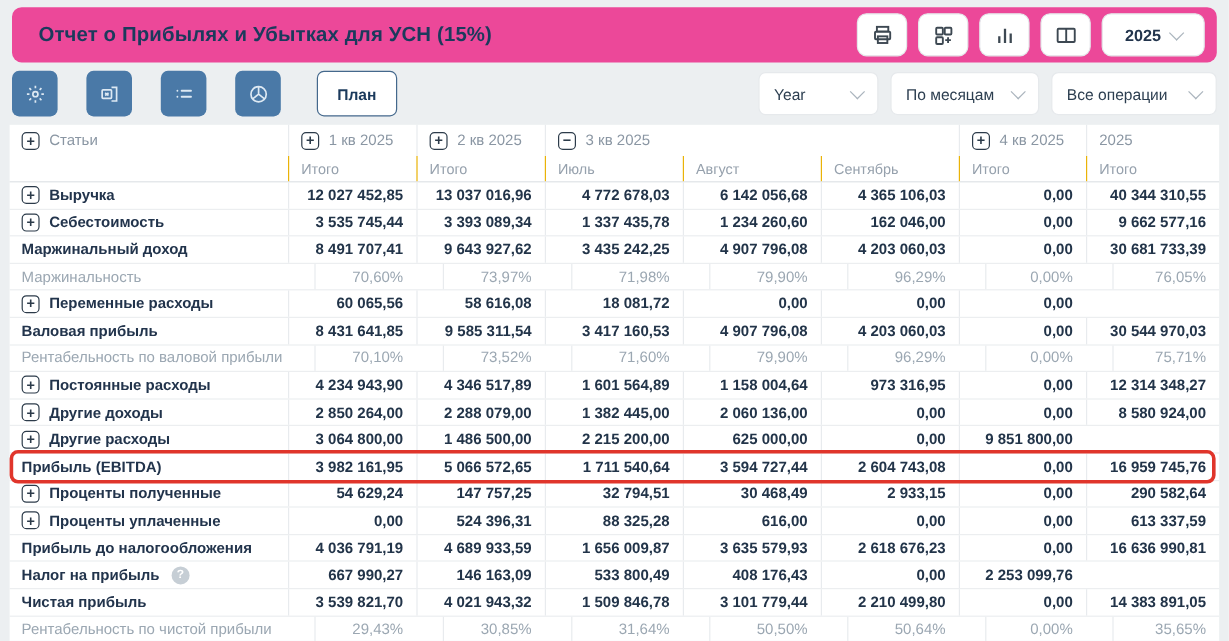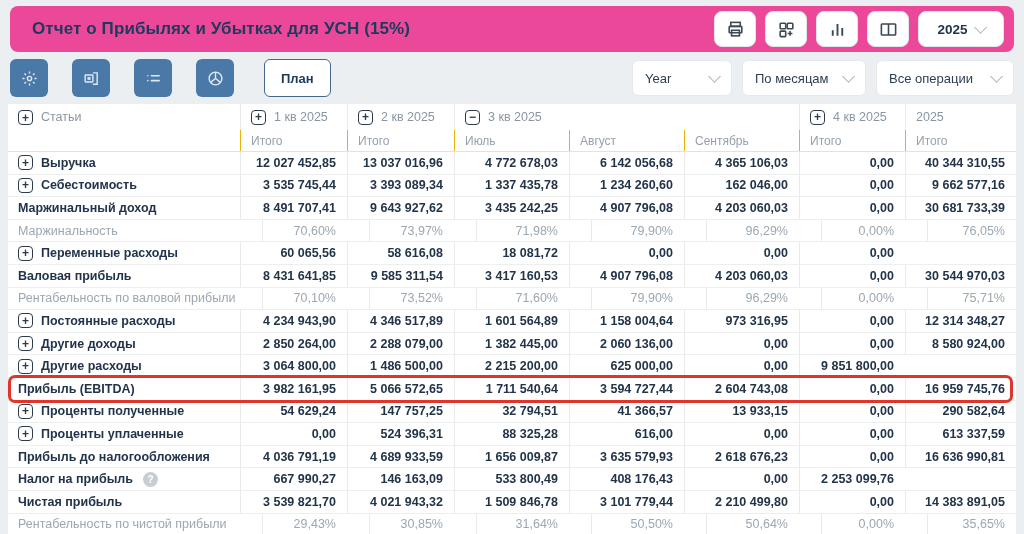--- a/index.html
+++ b/index.html
@@ -367,22 +367,22 @@
       <div class="hl-border"></div>
     </div>
     <div class="trow">
       <div class="cell label">
         <span class="exp">+</span>
         <span>Проценты полученные</span>
       </div>
       <div class="cell num">54 629,24</div>
       <div class="cell num">147 757,25</div>
       <div class="cell num">32 794,51</div>
-      <div class="cell num">41 366,57</div>
-      <div class="cell num">13 933,15</div>
+      <div class="cell num">30 468,49</div>
+      <div class="cell num">2 933,15</div>
       <div class="cell num">0,00</div>
       <div class="cell num">290 582,64</div>
     </div>
     <div class="trow">
       <div class="cell label">
         <span class="exp">+</span>
         <span>Проценты уплаченные</span>
       </div>
       <div class="cell num">0,00</div>
       <div class="cell num">524 396,31</div>

